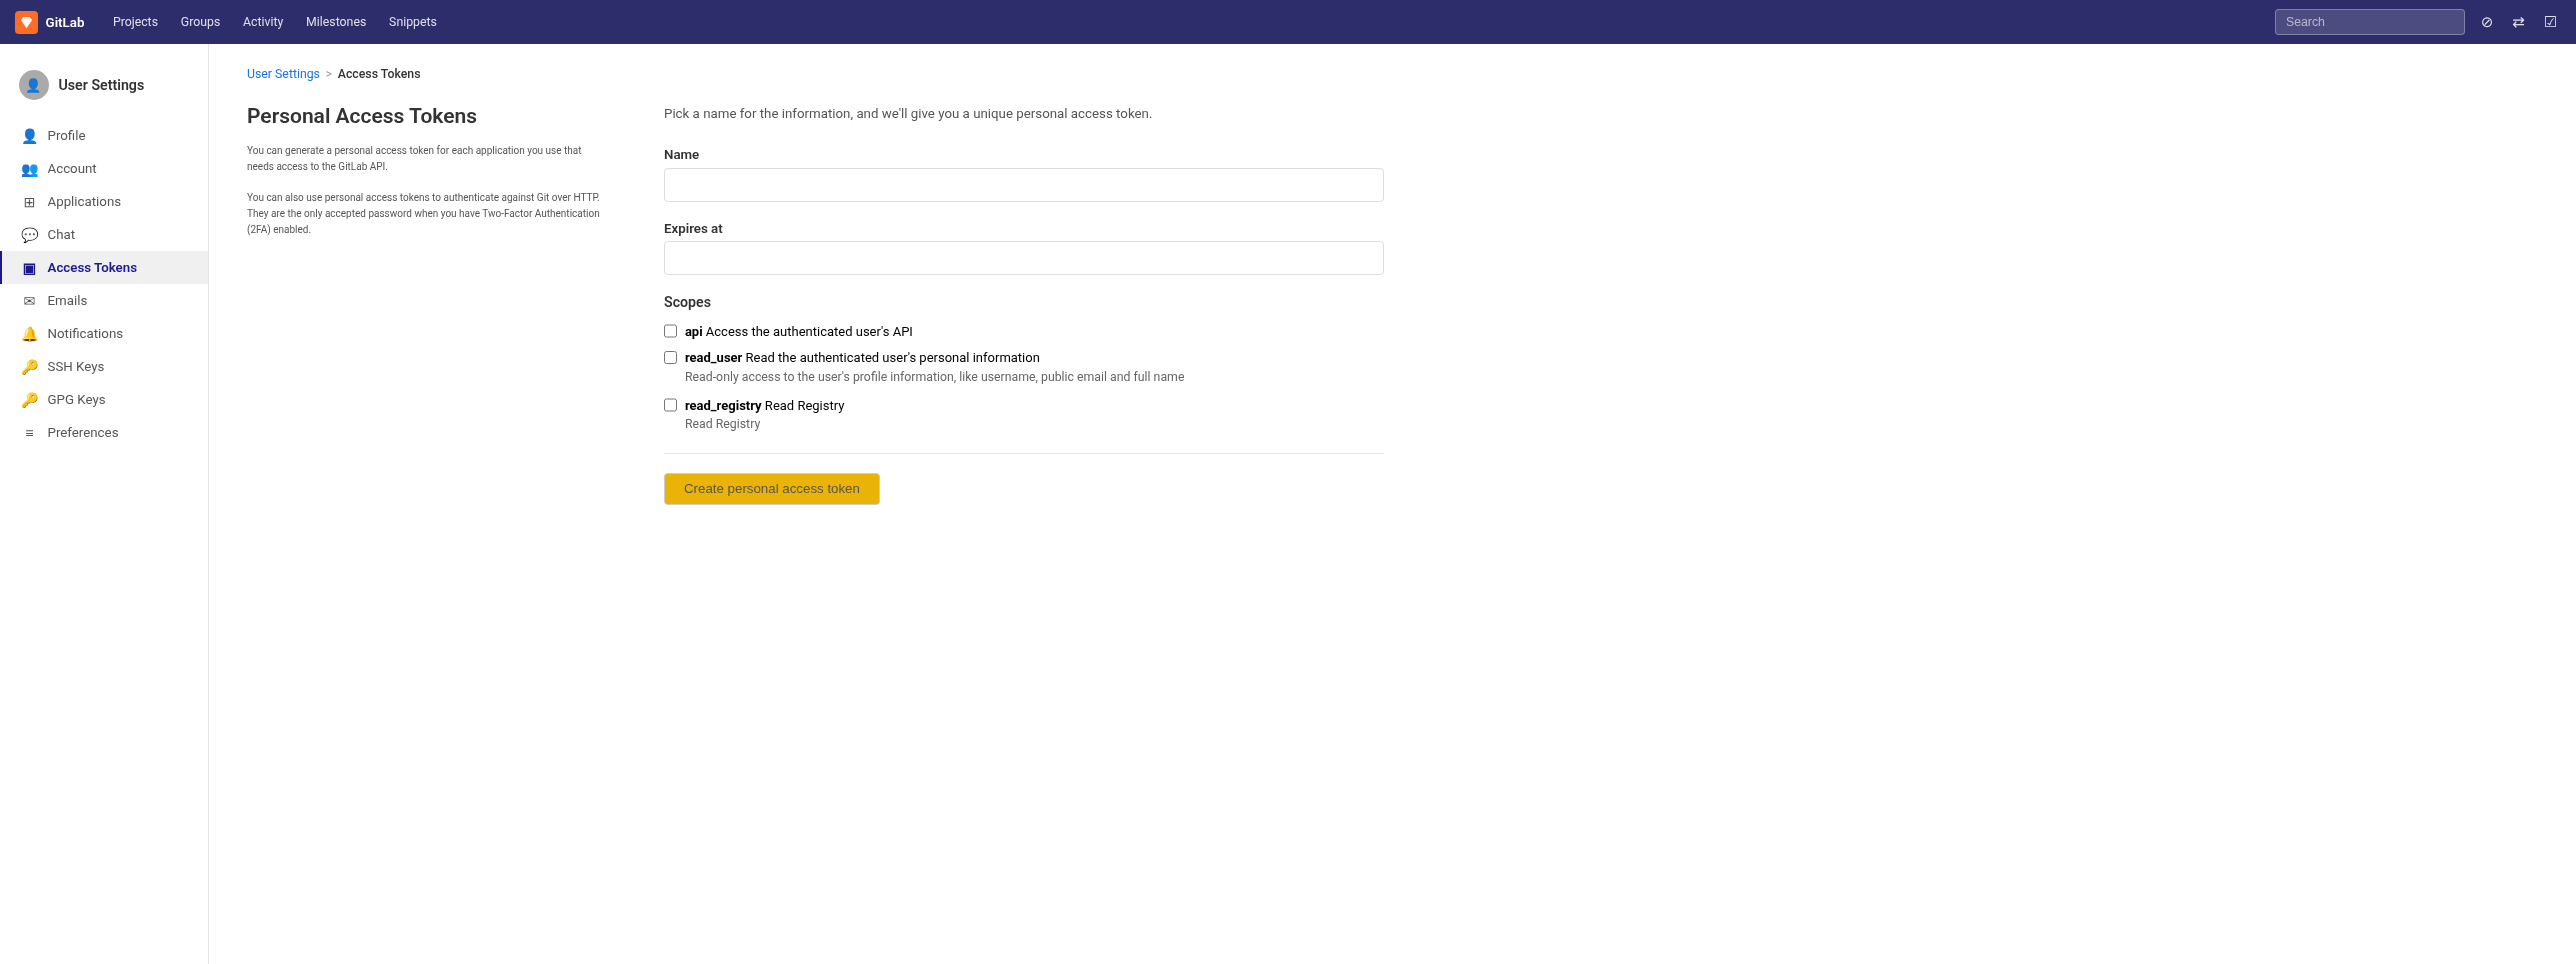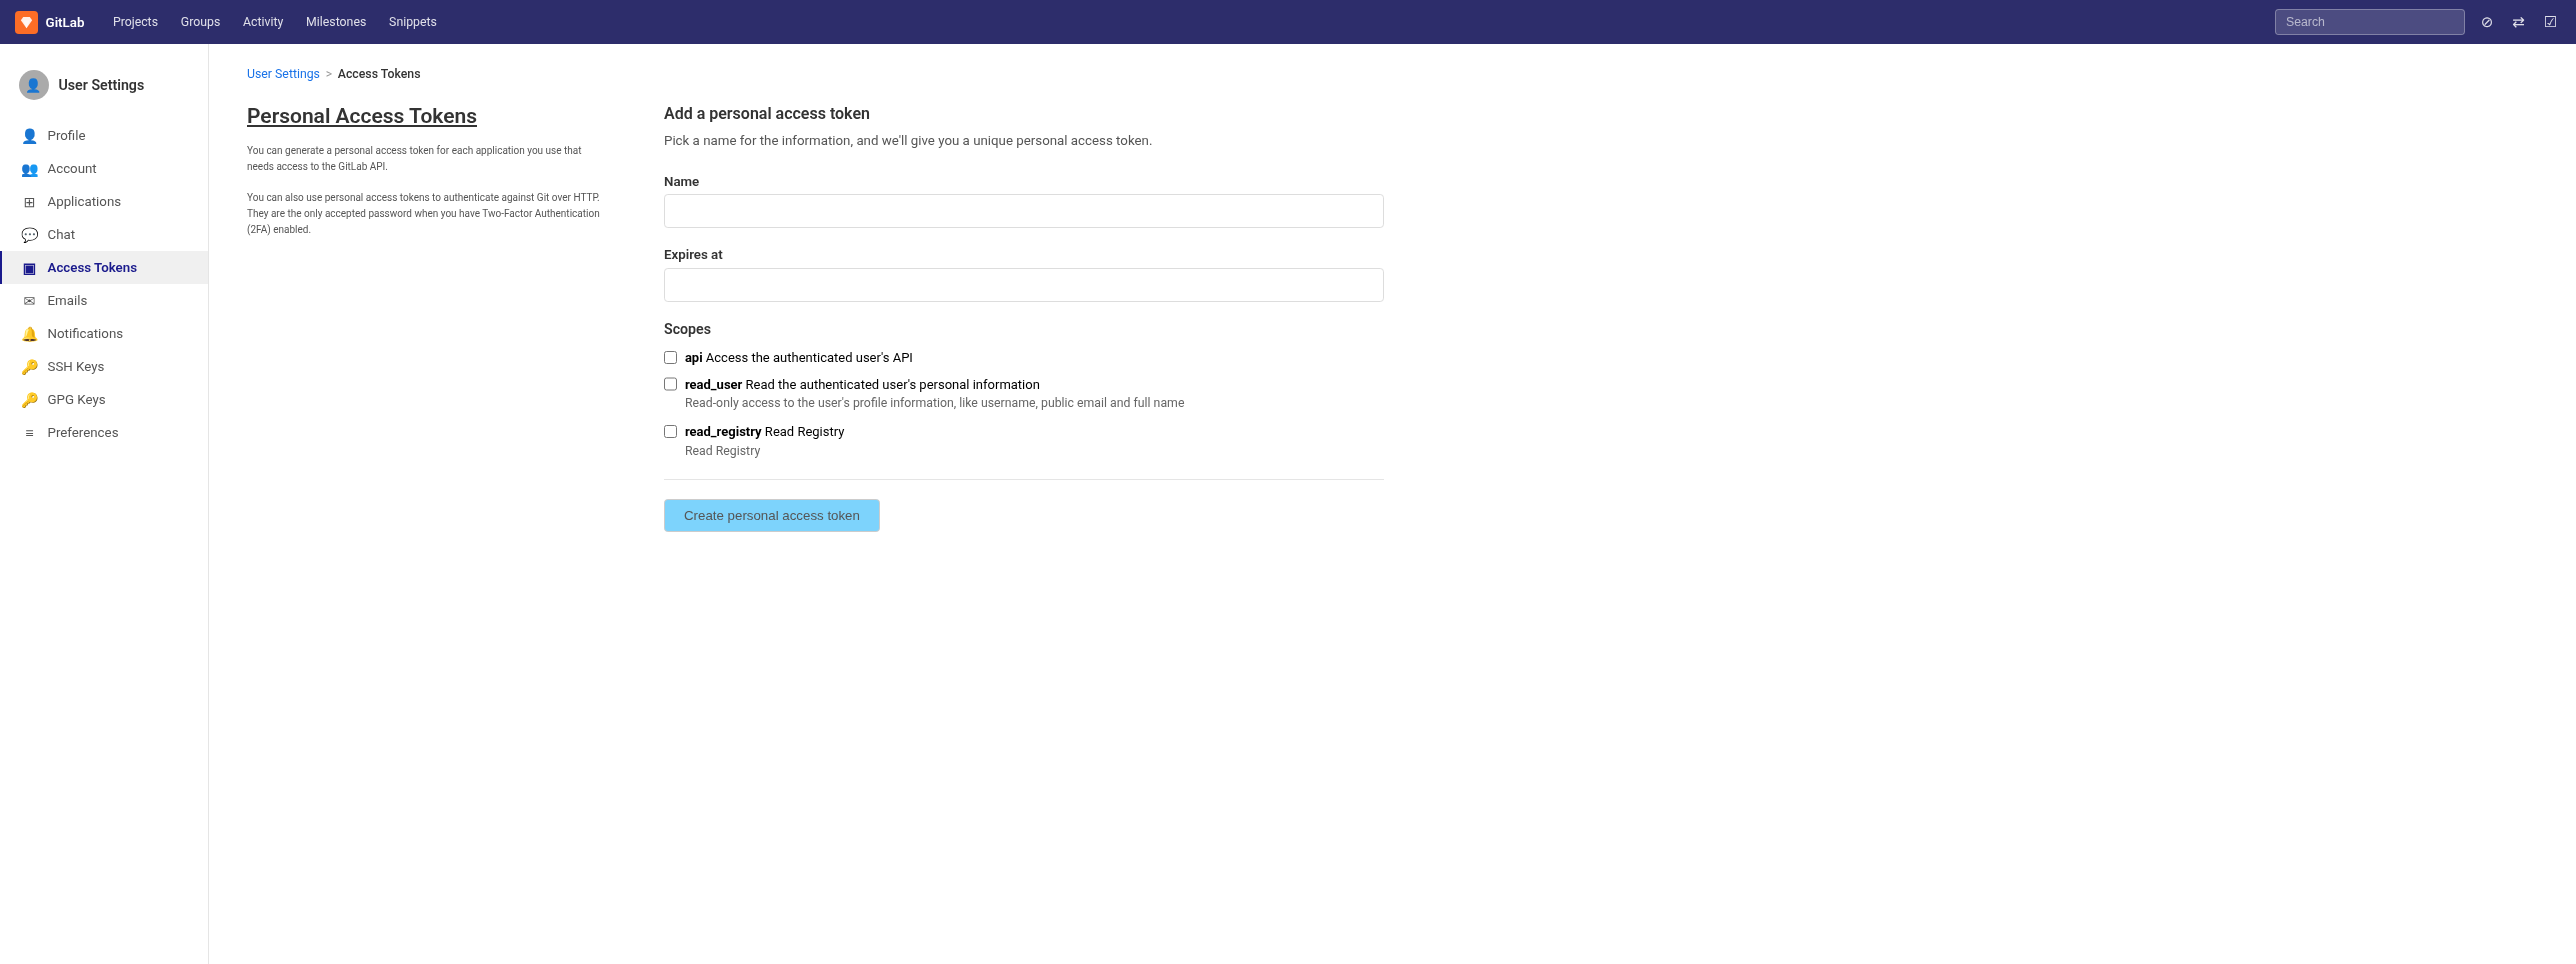--- a/index.html
+++ b/index.html
@@ -144,21 +144,20 @@
     
     .left-col {
       width: 360px;
       flex-shrink: 0;
     }
     .page-heading {
       font-size: 21px;
       font-weight: 600;
       color: #333;
       margin-bottom: 15px;
-      text-decoration: underline;
     }
     .description {
       font-size: 10px;
       color: #555;
       line-height: 1.6;
       margin-bottom: 15px;
     }
 
     
     .right-col {
@@ -233,21 +232,21 @@
       line-height: 1.5;
     }
 
     .divider {
       border: none;
       border-top: 0.9px solid #e5e5e5;
       margin: 19px 0;
     }
 
     .create-btn {
-      background: #7dd3fc;
+      background: #eab308;
       color: #555;
       border: 0.9px solid #ccc;
       border-radius: 3.8px;
       padding: 7.6px 19px;
       font-size: 13.3px;
       cursor: pointer;
       font-weight: 500;
     }
   </style>
 </head>
@@ -338,21 +337,20 @@
 
     <div class="page-layout">
 
       <div class="left-col">
         <h1 class="page-heading">Personal Access Tokens</h1>
         <p class="description">You can generate a personal access token for each application you use that needs access to the GitLab API.</p>
         <p class="description">You can also use personal access tokens to authenticate against Git over HTTP. They are the only accepted password when you have Two-Factor Authentication (2FA) enabled.</p>
       </div>
 
       <div class="right-col">
-        <h2 class="form-section-title">Add a personal access token</h2>
         <p class="form-subtitle">Pick a name for the information, and we'll give you a unique personal access token.</p>
 
         <div class="form-group">
           <label class="form-label">Name</label>
           <input type="text" class="form-input" style="">
         </div>
 
         <div class="form-group">
           <label class="form-label">Expires at</label>
           <input type="text" class="form-input" style="">

